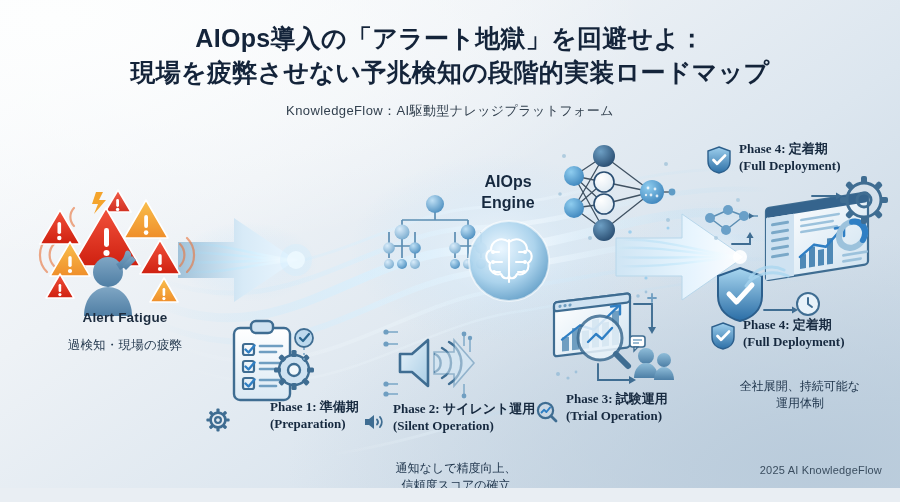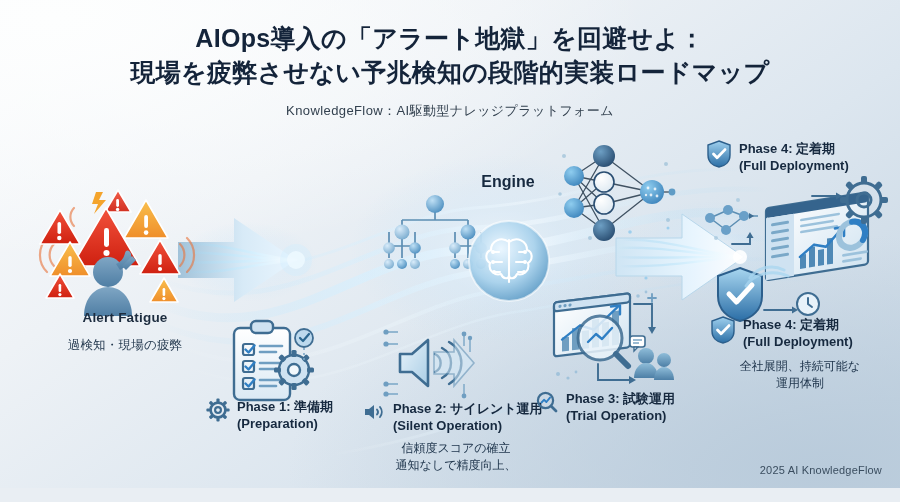--- a/index.html
+++ b/index.html
@@ -33,25 +33,25 @@
   .abs { position:absolute; }
 
   
   #alert-cluster { left:34px; top:186px; width:180px; height:130px; z-index:4; }
 
   #alert-caption { left:20px; top:310px; width:210px; text-align:center; z-index:6; }
   #alert-caption .en { font-size:13.5px; font-weight:bold; color:#1c2c3f; letter-spacing:.2px; }
   #alert-caption .jp { font-size:12.5px; color:#24394f; margin-top:12px; letter-spacing:.2px; }
 
   
-  .phase { position:absolute; z-index:7; display:flex; align-items:flex-start; }
+  .phase { position:absolute; z-index:7; display:flex; align-items:flex-end;font-family:Liberation Serif, serif; }
   .phase .pico { flex:0 0 auto; margin-right:7px; }
   .phase .ptext .ph-title { font-size:13px; font-weight:bold; color:#16293f; line-height:1.32; white-space:nowrap; }
   .phase .ptext .ph-en { font-size:13px; font-weight:bold; color:#16293f; line-height:1.32; white-space:nowrap; }
-  .phase-sub { position:absolute; z-index:7; font-size:12px; color:#20364d; line-height:1.42; text-align:center; white-space:nowrap; }
+  .phase-sub { position:absolute; z-index:7; font-size:12px; color:#20364d; line-height:1.42; text-align:center; white-space:nowrap;margin-top:20px; }
 
   
   #aiops-label { left:448px; top:172px; width:120px; text-align:center; z-index:8; }
   #aiops-label div { font-size:16px; font-weight:bold; color:#16293f; line-height:1.3; }
 
   
   #footer { right:18px; bottom:12px; font-size:11px; color:#3a4d5f; z-index:8; letter-spacing:.2px; }
 
   svg { display:block; overflow:visible; }
 </style>
@@ -256,21 +256,21 @@
       </g>
 
       <circle cx="82" cy="20" r="9" fill="#bcd9ee" stroke="#3f6d92" stroke-width="1.8"></circle>
       <path d="M78 20 l3 3 l6 -7" stroke="#2a6690" stroke-width="2.2" fill="none" stroke-linecap="round" stroke-linejoin="round"></path>
       <g stroke="#7aa6c6" stroke-width="1.6" stroke-dasharray="2 3">
           <path d="M82 30 v12"></path>
         </g>
     </svg>
   </div>
 
-  <div class="phase" style="left:206px; top:398px;">
+  <div class="phase" style="left:206px; top:398px;gap:33px;">
     <span class="pico">
       <svg width="24" height="24" viewBox="0 0 24 24">
         <g transform="translate(12,12)">
           <circle r="7.4" fill="none" stroke="#3f6d92" stroke-width="2.6"></circle>
           <circle r="2.9" fill="none" stroke="#3f6d92" stroke-width="2.2"></circle>
           <g fill="#3f6d92">
             <rect x="-1.6" y="-11.6" width="3.2" height="4" rx="1"></rect>
             <rect x="-1.6" y="7.6" width="3.2" height="4" rx="1"></rect>
             <rect x="-11.6" y="-1.6" width="4" height="3.2" rx="1"></rect>
             <rect x="7.6" y="-1.6" width="4" height="3.2" rx="1"></rect>
@@ -368,22 +368,22 @@
           <path d="M18 7 a8 8 0 0 1 0 10"></path>
         </g>
       </svg>
     </span>
     <span class="ptext">
       <div class="ph-title">Phase 2: サイレント運用</div>
       <div class="ph-en">(Silent Operation)</div>
     </span>
   </div>
   <div class="phase-sub" style="left:363px; top:440px; width:186px;">
+    <div>通知なしで精度向上、</div>
     <div>信頼度スコアの確立</div>
-    <div>通知なしで精度向上、</div>
   </div>
 
   <div class="abs" style="left:466px; top:218px; z-index:6;">
     <svg width="86" height="86" viewBox="0 0 86 86">
       <defs>
         <radialGradient id="brainBg" cx="40%" cy="35%" r="70%">
           <stop offset="0%" stop-color="#eaf6ff"></stop>
             <stop offset="60%" stop-color="#a9d2ec"></stop>
             <stop offset="100%" stop-color="#5f9cc6"></stop>
         </radialGradient>
@@ -401,20 +401,21 @@
           <circle cx="27" cy="44" r="2"></circle>
           <circle cx="28" cy="54" r="2"></circle>
         <circle cx="59" cy="34" r="2"></circle>
           <circle cx="59" cy="44" r="2"></circle>
           <circle cx="58" cy="54" r="2"></circle>
       </g>
     </svg>
   </div>
 
   <div class="abs" id="aiops-label">
+    <div>AIOps</div>
     <div>Engine</div>
   </div>
 
   <div class="abs" style="left:556px; top:142px; z-index:5;">
     <svg width="124" height="106" viewBox="0 0 124 106">
       <defs>
         <radialGradient id="nnDark" cx="35%" cy="30%" r="75%">
           <stop offset="0%" stop-color="#6d9fc4"></stop>
             <stop offset="100%" stop-color="#2a4e72"></stop>
         </radialGradient>

